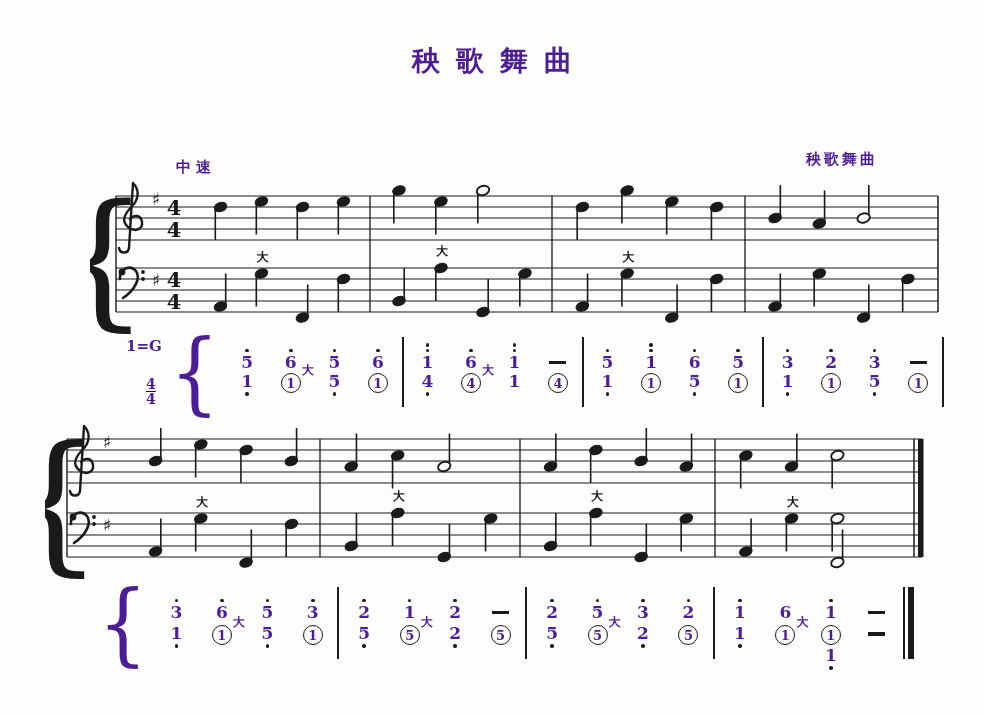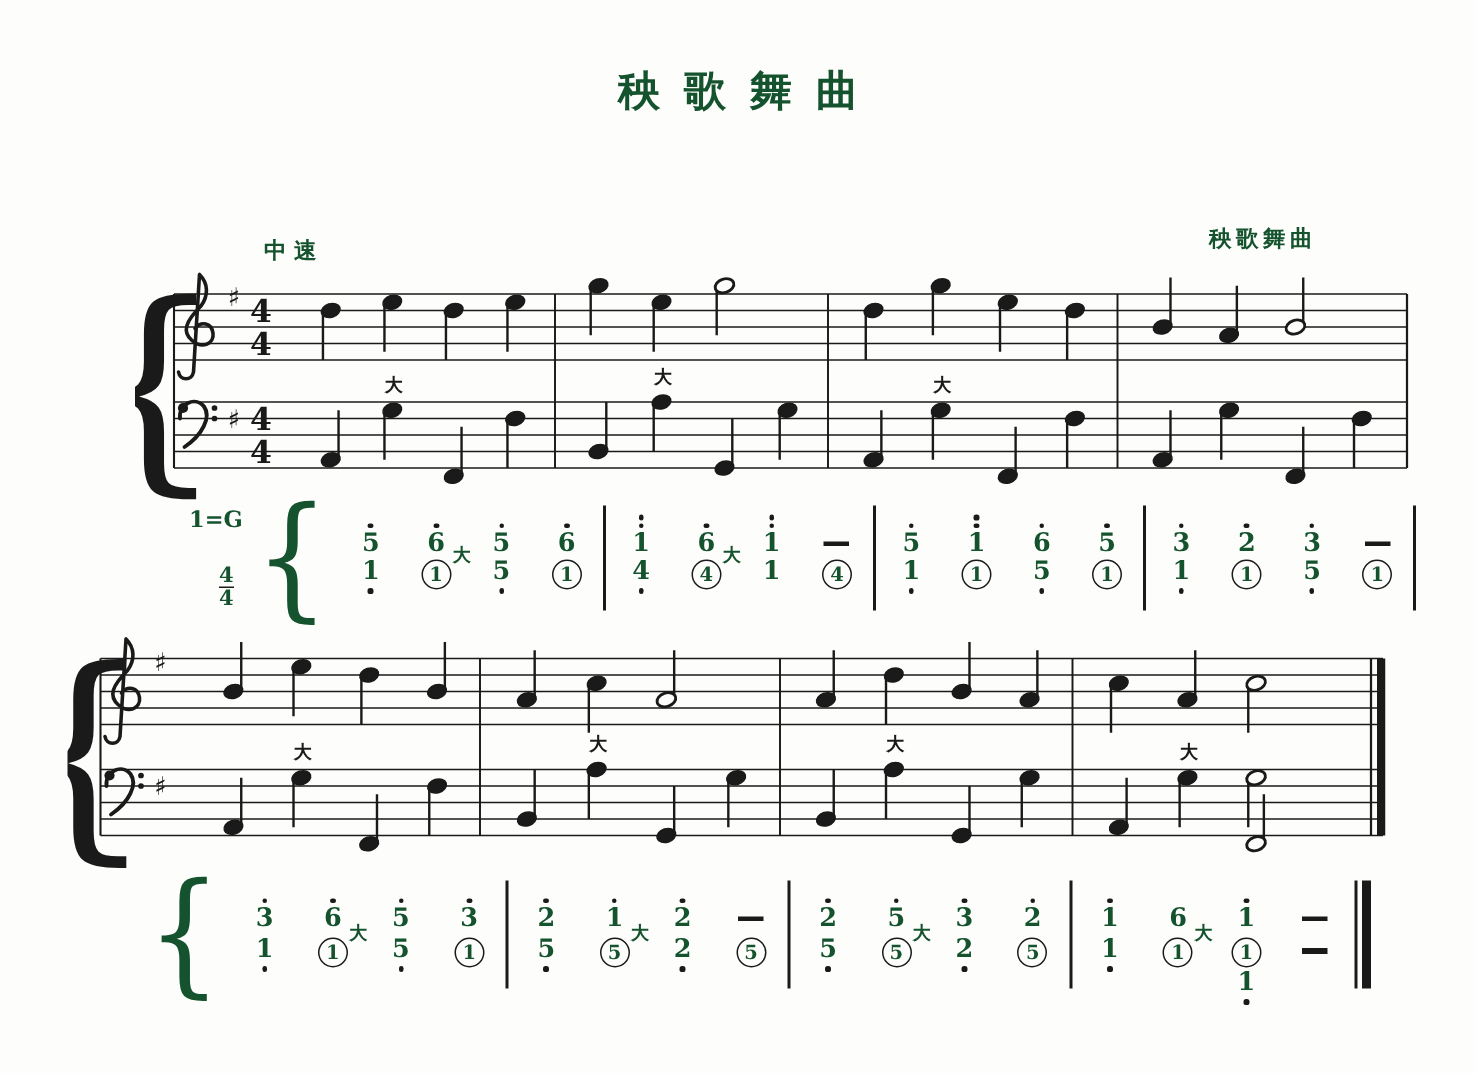--- a/index.html
+++ b/index.html
@@ -1,17 +1,17 @@
 <!DOCTYPE html>
 <html><head>
 <meta charset="utf-8">
 <style>
   html,body{margin:0;padding:0;background:#e8e8e8;}
   .page{position:relative;width:984px;height:715px;background:#fdfdfb;overflow:hidden;
-        font-family:"DejaVu Sans",sans-serif;color:#14532d;}
+        font-family:"DejaVu Sans",sans-serif;color:#4c1d95;}
   .title{position:absolute;top:42px;left:0;width:100%;text-align:center;
          font-size:28px;font-weight:bold;letter-spacing:16px;text-indent:16px;}
   .tempo{position:absolute;top:158px;left:176px;font-size:15px;font-weight:bold;letter-spacing:5px;}
   .credit{position:absolute;top:150px;left:806px;font-size:15px;font-weight:bold;letter-spacing:3px;}
   svg.system{position:absolute;}
   #sys1{left:90px;top:172px;}
   #sys2{left:45px;top:415px;}
   .jp-line{position:absolute;display:flex;align-items:stretch;}
   #jp1{left:126px;top:336px;width:820px;height:72px;}
   #jp2{left:98px;top:586px;width:816px;height:74px;}

